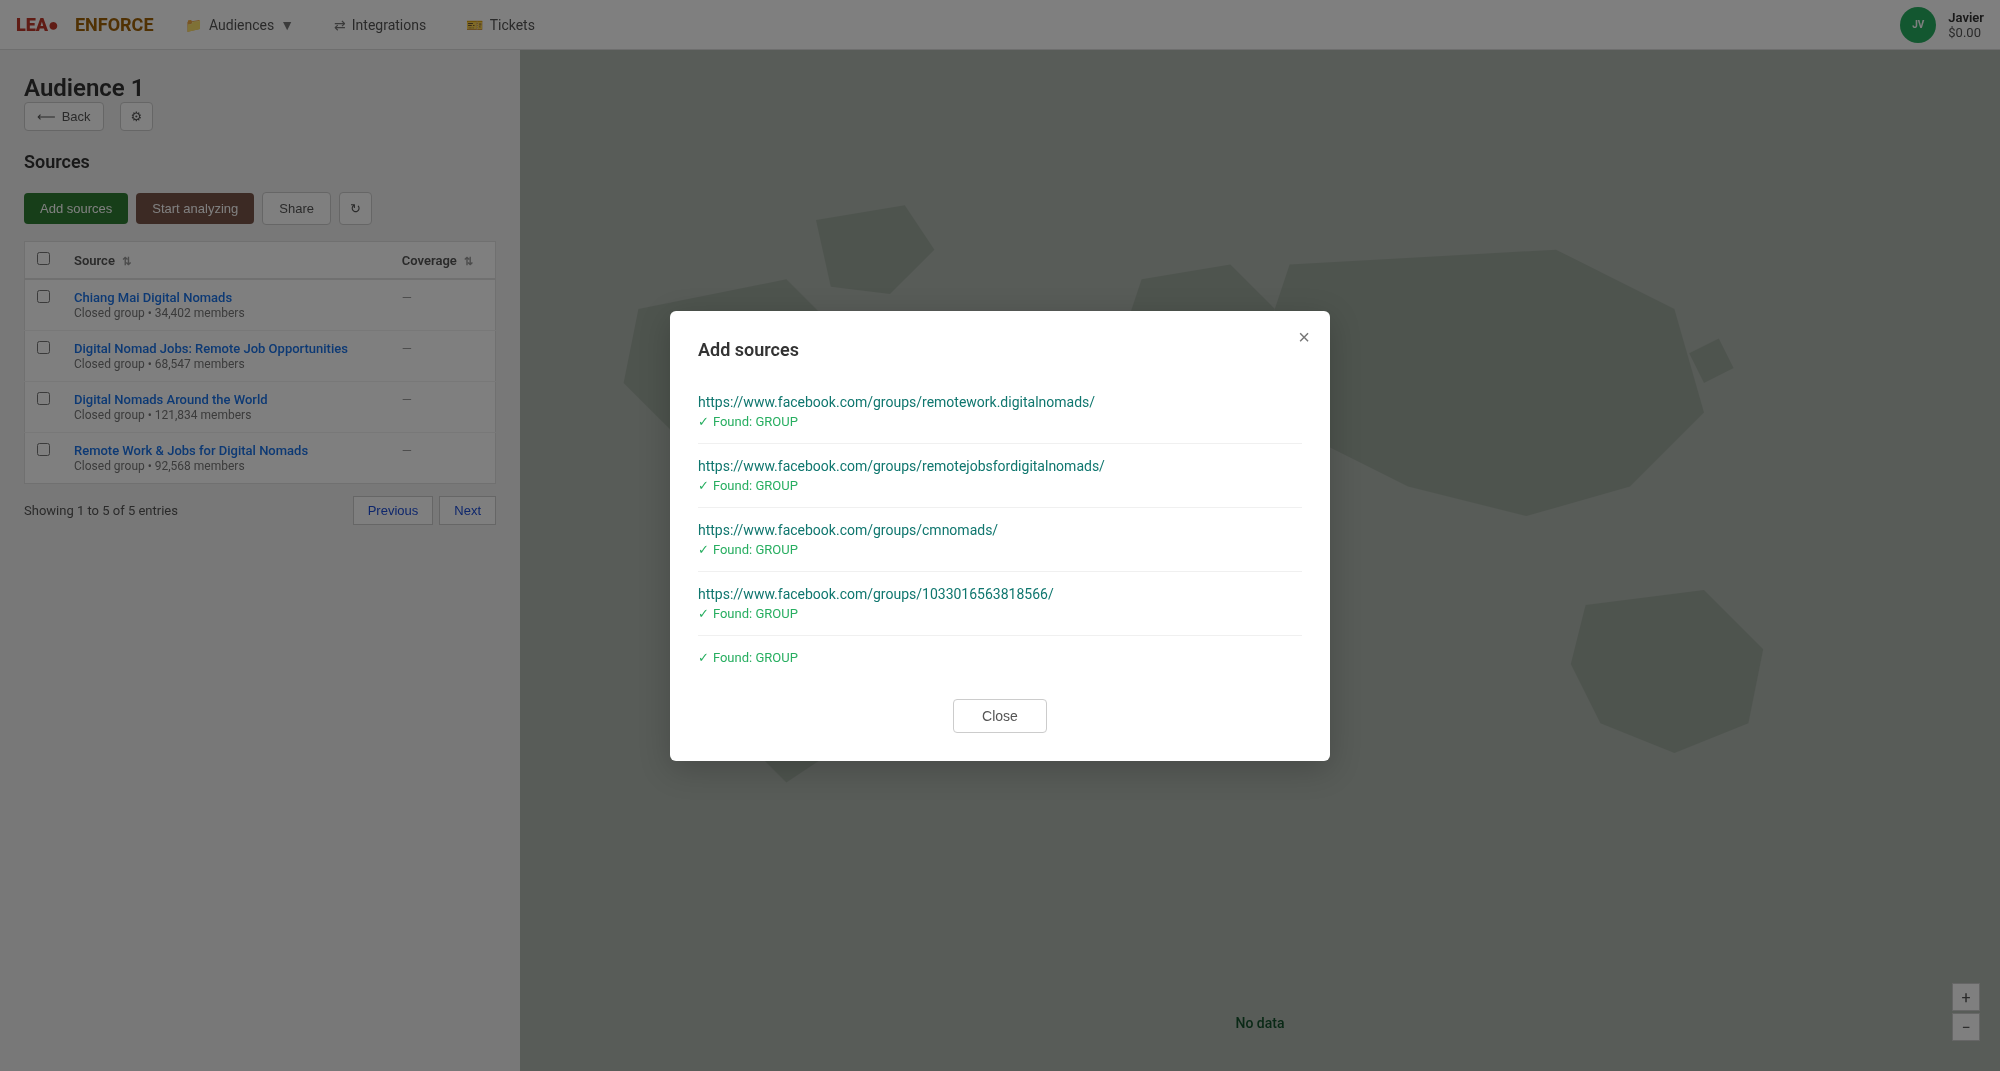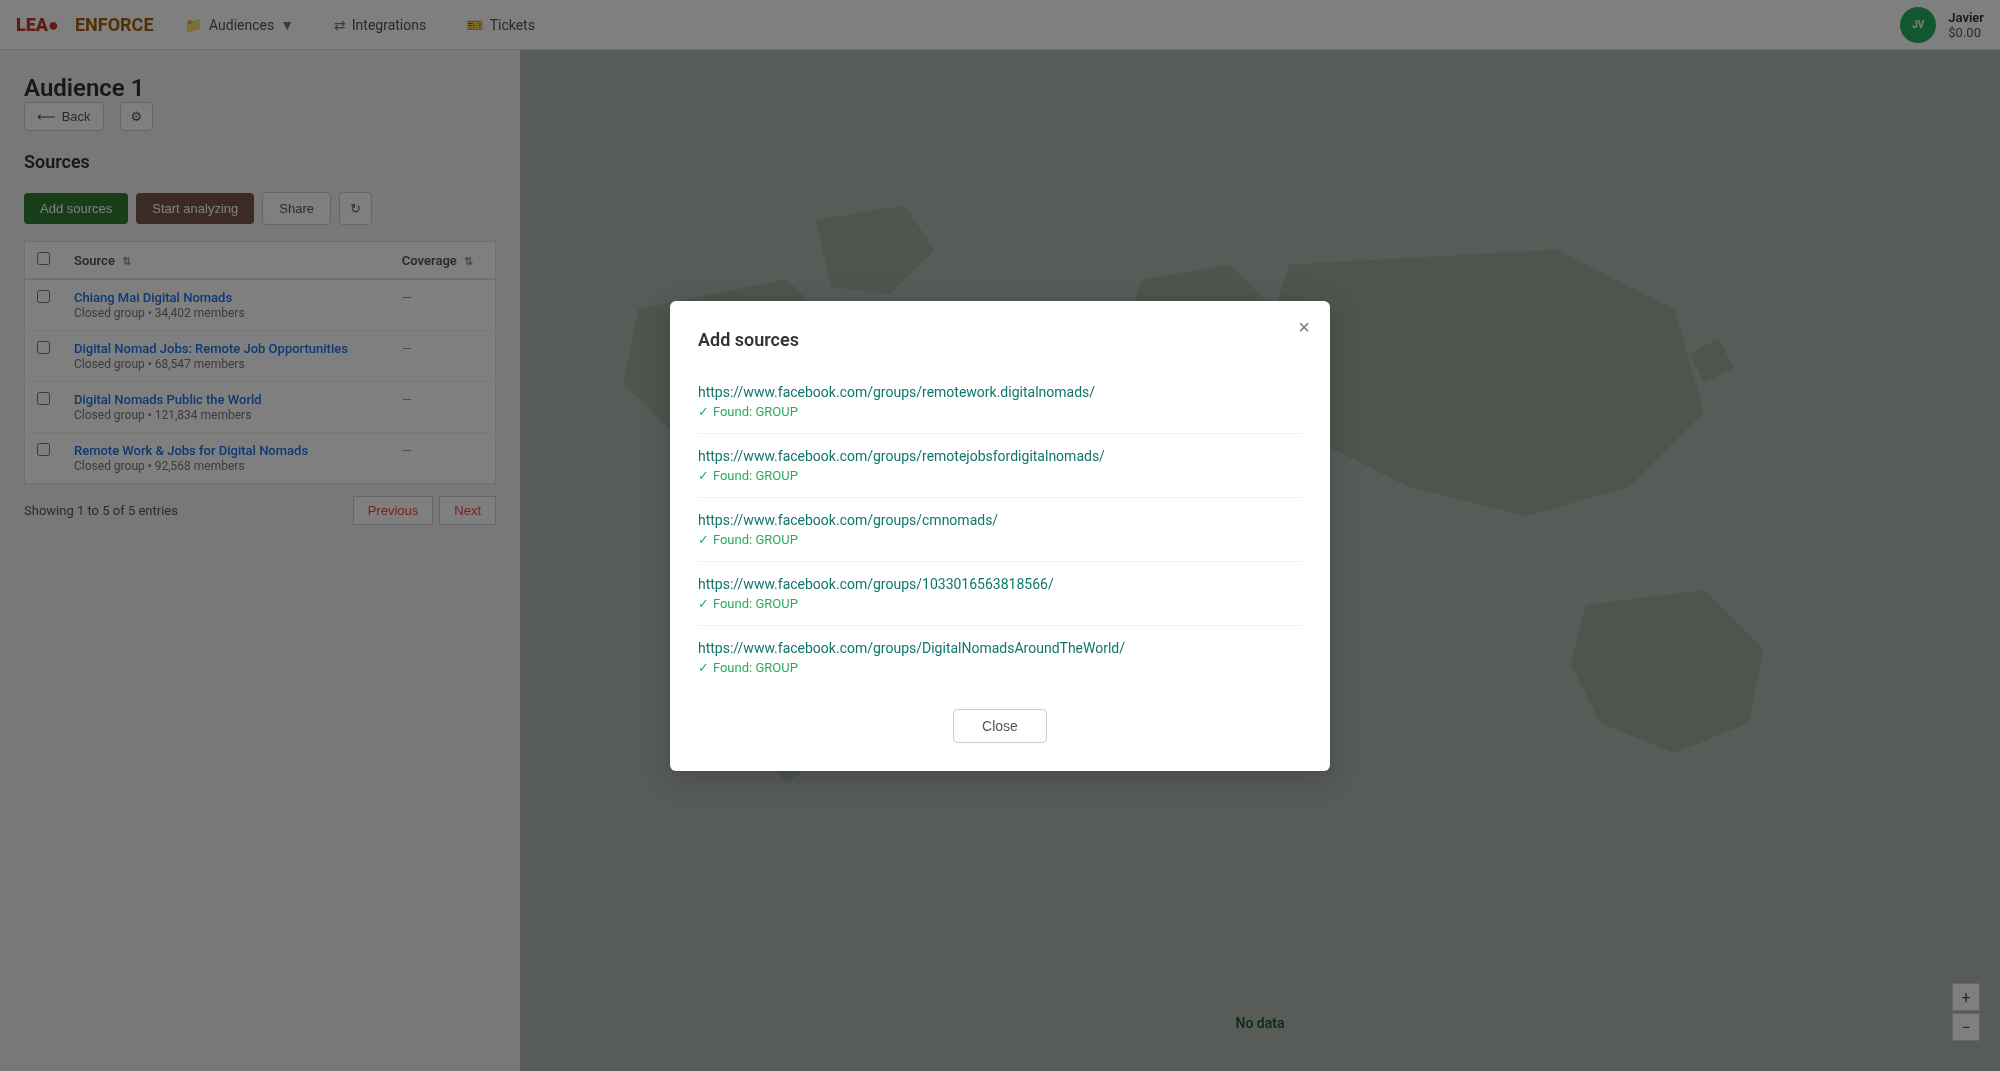--- a/index.html
+++ b/index.html
@@ -157,21 +157,21 @@
       font-size: 13px;
       color: #555;
     }
     .btn-prev, .btn-next {
       background: #fff;
       border: 1px solid #ccc;
       padding: 6px 14px;
       border-radius: 0;
       cursor: pointer;
       font-size: 13px;
-      color: #ef4444;
+      color: #1d4ed8;
     }
 
     
     .map-bg {
       position: fixed;
       top: 50px;
       right: 0;
       bottom: 0;
       left: 520px;
       background: #b0b8b0;
@@ -394,21 +394,21 @@
       <a href="#" class="source-link">Digital Nomad Jobs: Remote Job Opportunities</a>
       <span class="source-sub">Closed group • 68,547 members</span>
     </td>
     <td class="dash">—</td>
   </tr>
           <tr>
     <td>
       <input type="checkbox" style="">
     </td>
     <td>
-      <a href="#" class="source-link">Digital Nomads Public the World</a>
+      <a href="#" class="source-link">Digital Nomads Around the World</a>
       <span class="source-sub">Closed group • 121,834 members</span>
     </td>
     <td class="dash">—</td>
   </tr>
           <tr>
     <td>
       <input type="checkbox" style="">
     </td>
     <td>
       <a href="#" class="source-link">Remote Work &amp; Jobs for Digital Nomads</a>
@@ -457,21 +457,20 @@
     </div>
   </div>
         <div class="source-item">
     <div class="source-url">https://www.facebook.com/groups/1033016563818566/</div>
     <div class="source-status">
       <span class="check-icon">✓</span>
       <span>Found: GROUP</span>
     </div>
   </div>
         <div class="source-item">
-    <div class="source-url">https://www.facebook.com/groups/DigitalNomadsAroundTheWorld/</div>
     <div class="source-status">
       <span class="check-icon">✓</span>
       <span>Found: GROUP</span>
     </div>
   </div>
       </div>
 
     <div class="modal-footer">
       <button class="btn-close-modal">Close</button>
     </div>

